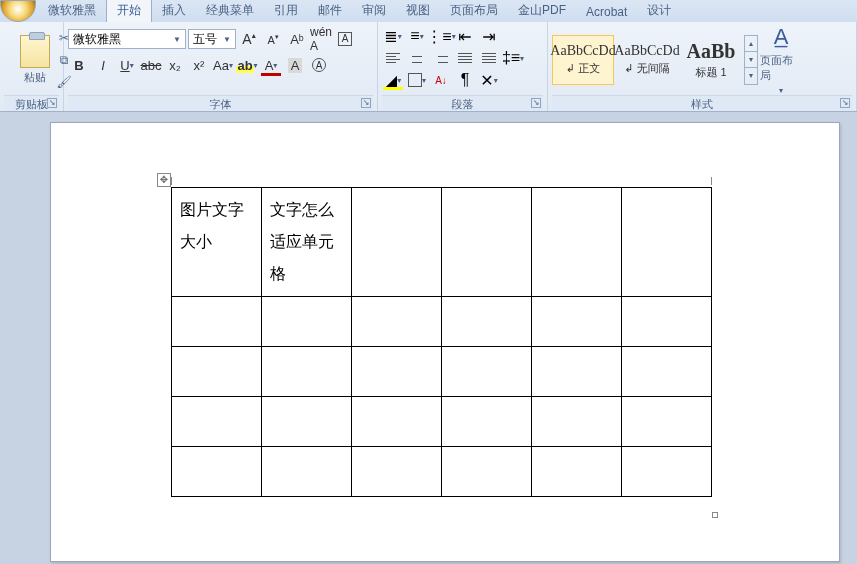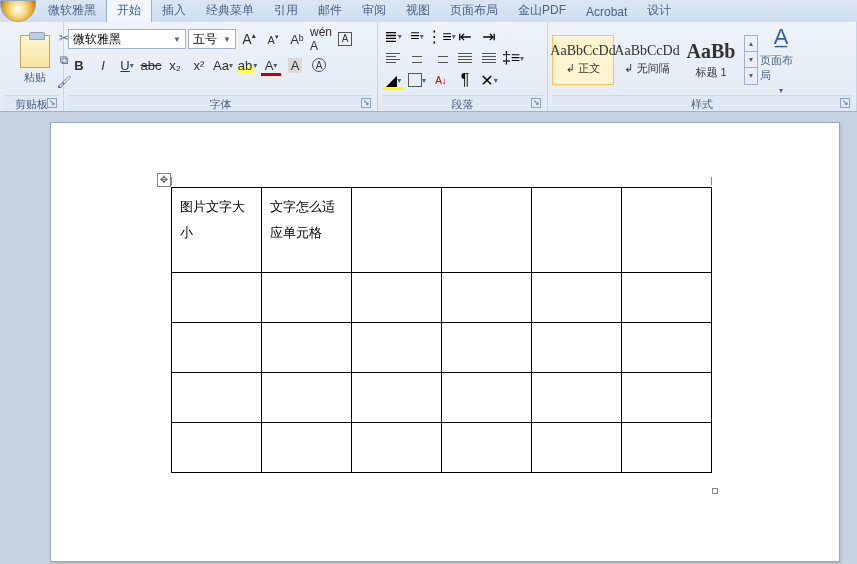--- a/index.html
+++ b/index.html
@@ -27,21 +27,21 @@
 
 
 .font-row { display: flex; gap: 2px; align-items: center; }
 .font-name { width: 118px; height: 20px; border: 1px solid #9fb2c9; background: #fff; font-size: 12px; padding: 0 4px; display: flex; align-items: center; justify-content: space-between; }
 .font-size { width: 48px; height: 20px; border: 1px solid #9fb2c9; background: #fff; font-size: 12px; padding: 0 4px; display: flex; align-items: center; justify-content: space-between; }
 .caret { font-size: 8px; color: #4b6184; }
 .tbtn { width: 22px; height: 22px; border: 1px solid transparent; display: flex; align-items: center; justify-content: center; font-size: 13px; cursor: pointer; color: #333; }
 
 
 .bord { width: 14px; height: 14px; border: 1px solid #555; display: inline-block; }
-.hl { background: linear-gradient(to bottom, transparent 55%, #fffd54 55%); padding: 0 1px; }
+.hl { background: linear-gradient(to bottom, transparent 55%, #fffd54 55%); padding: 0 1px; font-weight: bold; }
 .fc { position: relative; }
 .fc .bar { position: absolute; left: 0; right: 0; bottom: -1px; height: 3px; }
 
 
 .pbtn { width: 22px; height: 20px; border: 1px solid transparent; display: flex; align-items: center; justify-content: center; cursor: pointer; }
 .lines { width: 14px; display: flex; flex-direction: column; gap: 2px; }
 .lines span { height: 1px; background: #555; display: block; }
 
 
 .style-item { width: 62px; height: 50px; border: 1px solid transparent; display: flex; flex-direction: column; align-items: center; justify-content: center; gap: 2px; cursor: pointer; font-size: 11px; color: #333; }
@@ -53,21 +53,21 @@
 
 .big-btn { width: 42px; height: 60px; display: flex; flex-direction: column; align-items: center; justify-content: center; gap: 3px; cursor: pointer; font-size: 11px; color: #4b6184; }
 
 
 .doc-wrap { position: absolute; left: 0; top: 112px; right: 0; bottom: 0; background: #c7d3e3; display: flex; }
 .gutter { width: 50px; background: #c7d3e3; }
 .page { margin-top: 10px; background: #fff; border: 1px solid #9aa7b8; width: 790px; height: 440px; position: relative; box-shadow: 1px 2px 3px rgba(0,0,0,.15); }
 .page-inner { position: absolute; left: 120px; top: 64px; }
 
 .wtable { border-collapse: collapse; }
-.wtable td { border: 1px solid #000; width: 90px; height: 50px; font-size: 13px; vertical-align: top; padding: 6px 8px; line-height: 2; }
+.wtable td { border: 1px solid #000; width: 90px; height: 50px; font-size: 16px; vertical-align: top; padding: 6px 8px; line-height: 2; }
 .wtable tr:first-child td { height: 85px; }
 
 .handle-tl { position: absolute; left: -14px; top: -14px; width: 14px; height: 14px; border: 1px solid #888; background: #fff; font-size: 10px; text-align: center; line-height: 12px; color: #666; cursor: move; }
 .handle-br { position: absolute; right: -6px; bottom: -21px; width: 6px; height: 6px; border: 1px solid #888; background: #fff; cursor: nwse-resize; }
 
 .tick { position: absolute; width: 1px; height: 8px; background: #888; }
 </style>
 </head>
 <body>
 

